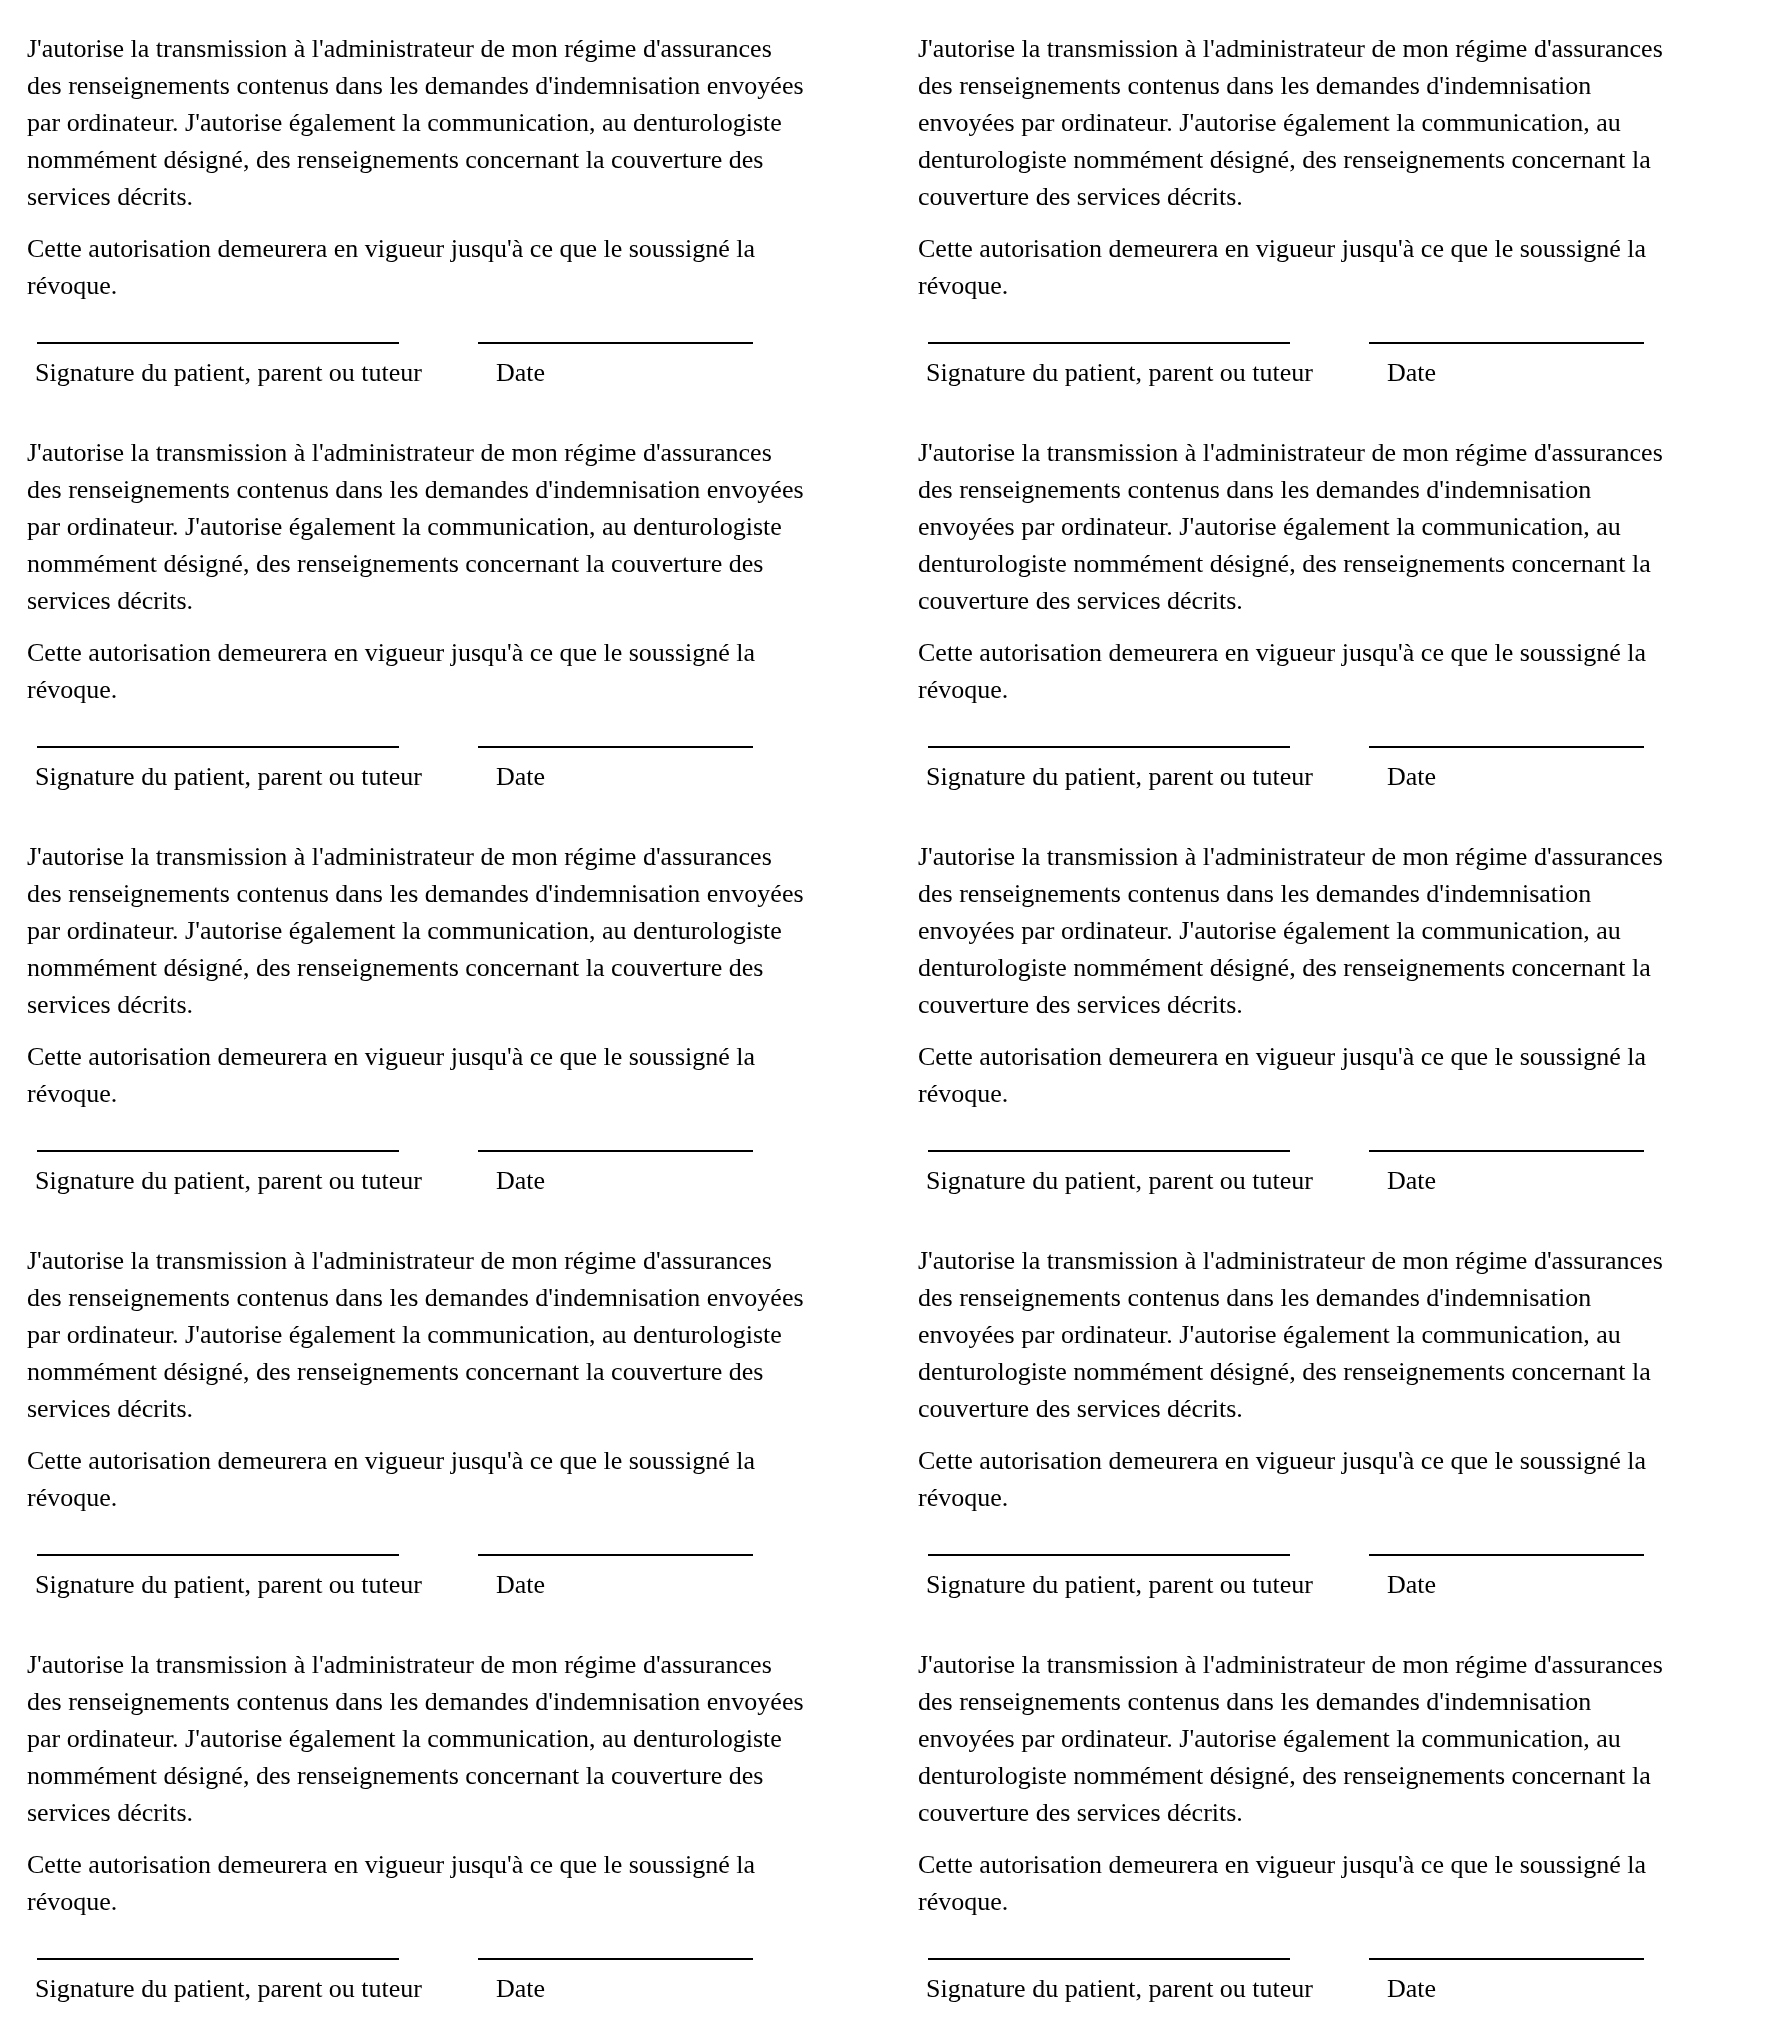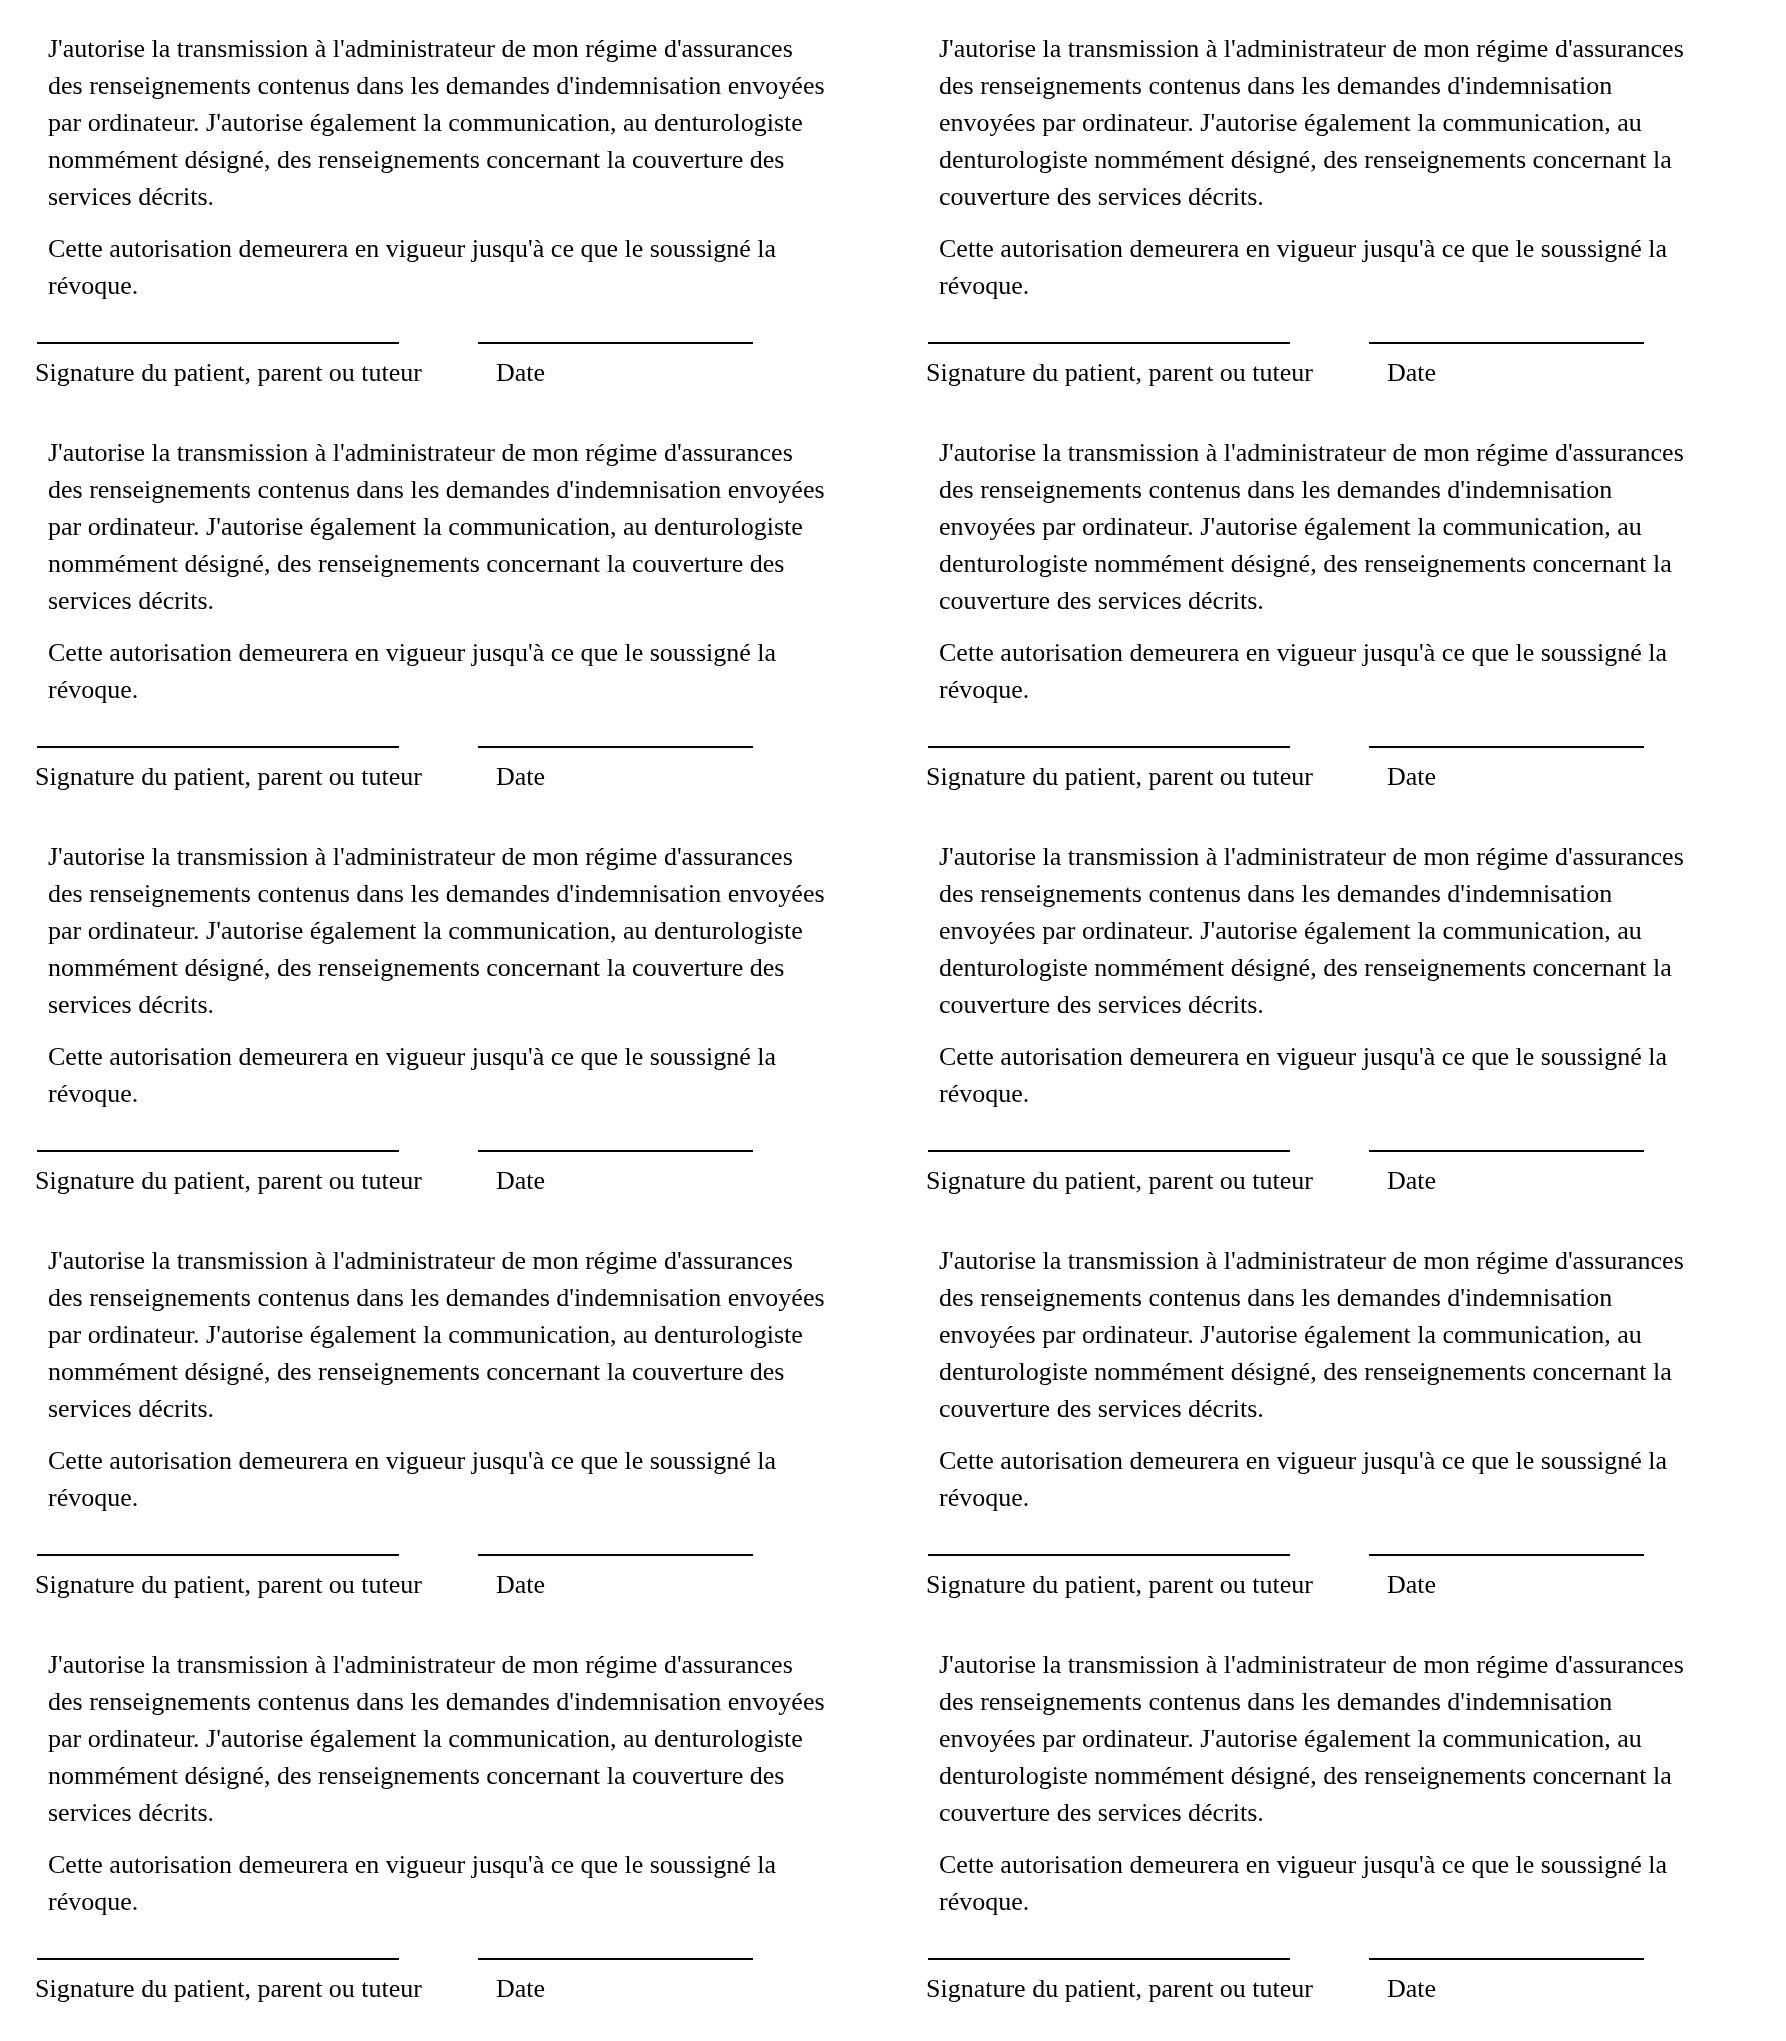--- a/index.html
+++ b/index.html
@@ -20,21 +20,21 @@
     grid-auto-rows: 404px;
     padding-top: 30px;
     box-sizing: border-box;
   }
   .block {
     position: relative;
     height: 404px;
   }
   .para {
     position: absolute;
-    left: 48px;
+    left: 27px;
     width: 857px;
     margin: 0;
     white-space: pre-line;
   }
   .para.p1 { top: 0; }
   .para.p2 { top: 200px; }
   .sig-underline {
     position: absolute;
     top: 292px;
     left: 37px;

